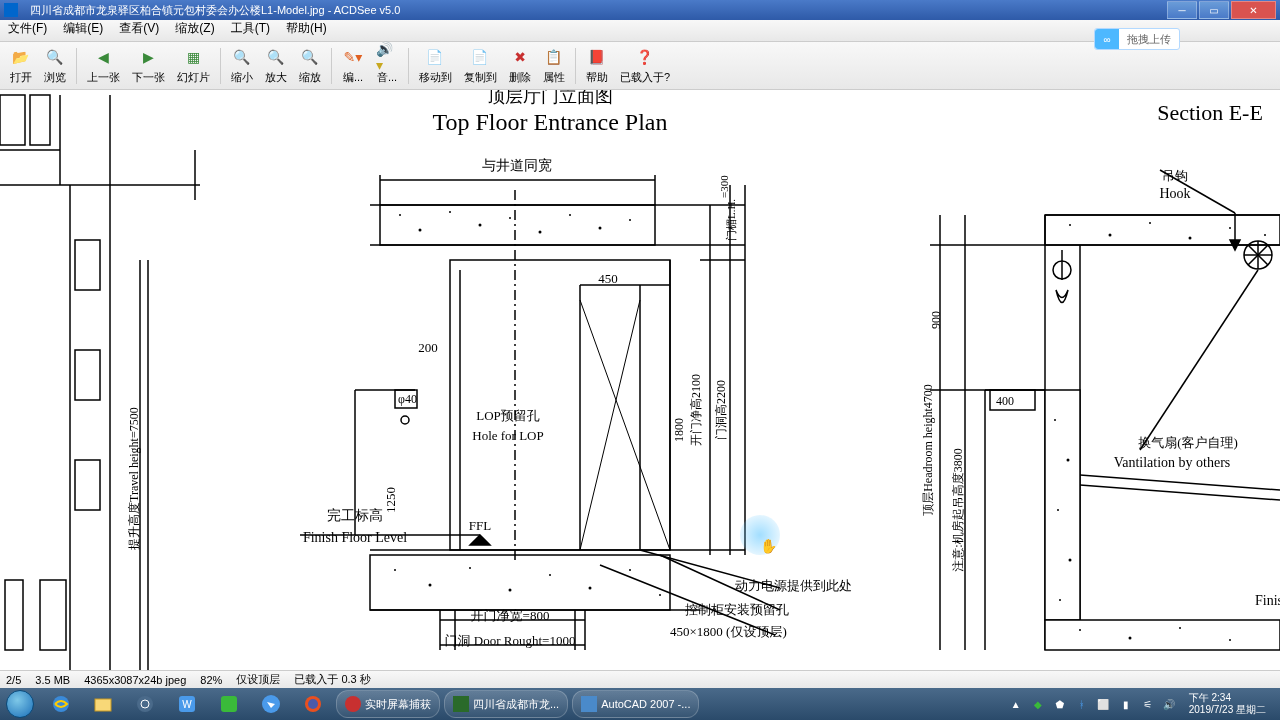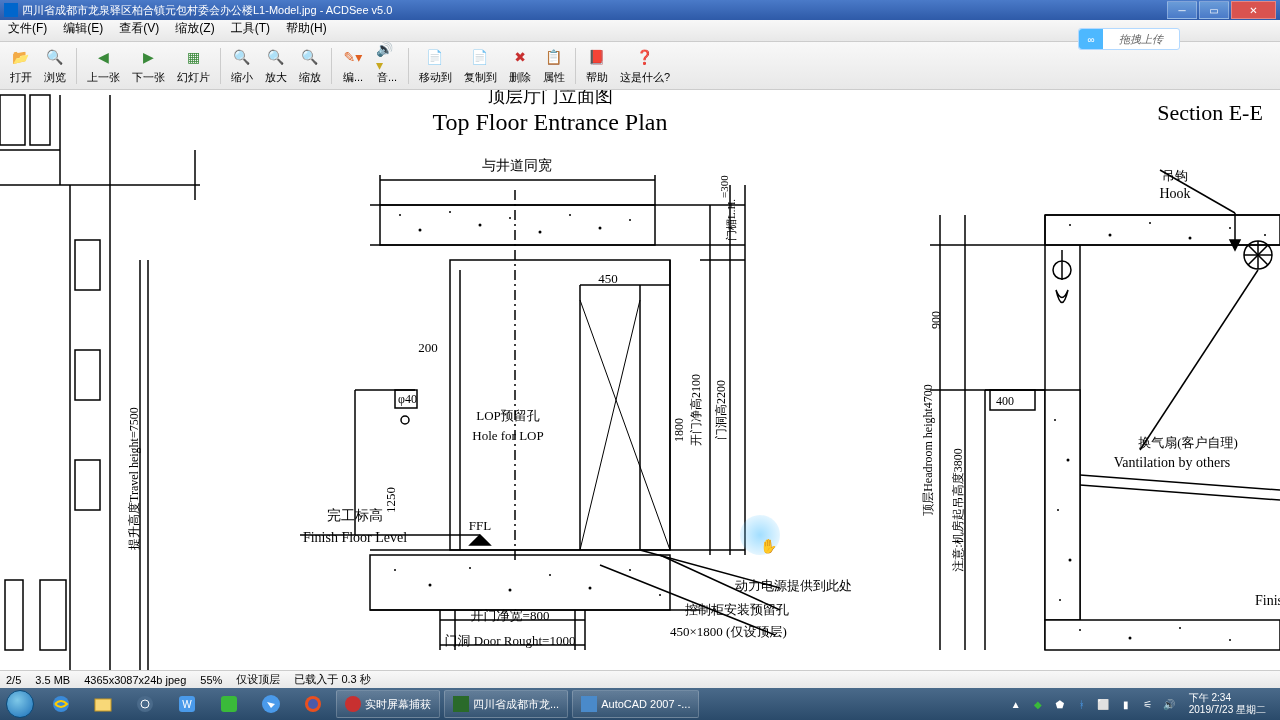--- a/index.html
+++ b/index.html
@@ -1,43 +1,43 @@
 <!DOCTYPE html>
 <html><head>
 <meta charset="utf-8">
 <style>
 *{margin:0;padding:0;box-sizing:border-box;font-family:"Microsoft YaHei",Arial,sans-serif;}
 body{width:1280px;height:720px;overflow:hidden;background:#fff;position:relative;}
-.titlebar{height:20px;background:linear-gradient(#4a7ac8,#2e5aa8);display:flex;align-items:center;padding:0 4px;color:#fff;font-size:11px;}
+.titlebar{height:20px;background:linear-gradient(#4a7ac8,#2e5aa8);display:flex;align-items:center;padding:0 4px;color:#fff;font-size:11px;gap:8px;}
 .titlebar .icon{width:14px;height:14px;background:#0066cc;margin-right:4px;display:inline-block;}
 .titlebar .title{flex:1;}
 .winbtns{display:flex;}
 .winbtn{width:30px;height:18px;display:flex;align-items:center;justify-content:center;font-size:10px;color:#fff;border:1px solid rgba(255,255,255,0.3);margin-left:2px;}
 .winbtn.close{background:#d9534f;width:45px;}
 .winbtn.min,.winbtn.max{background:linear-gradient(#6a9cd8,#4a7ac8);}
 .menubar{height:22px;background:linear-gradient(#f8f8f8,#e8e8e8);display:flex;align-items:flex-start;padding:0 0;font-size:12px;border-bottom:1px solid #ccc;}
 .menuitem{padding:0 8px;cursor:default;}
 .upload-box{position:absolute;right:100px;top:28px;display:flex;align-items:center;background:#fff;border:1px solid #b3d9ff;border-radius:3px;height:22px;z-index:5;}
 .upload-icon{width:24px;height:20px;background:#4db8ff;display:flex;align-items:center;justify-content:center;color:#fff;font-size:10px;border-radius:3px 0 0 3px;}
-.upload-text{padding:0 16px;font-size:11px;color:#666;font-style:italic;}
+.upload-text{padding:0 8px;font-size:11px;color:#666;}
 .toolbar{height:48px;background:linear-gradient(#f8f8f8,#e8e8e8);display:flex;align-items:center;padding:0 4px;border-bottom:1px solid #ccc;}
 .tbtn{display:flex;flex-direction:column;align-items:center;padding:2px 6px;font-size:11px;cursor:default;}
 .tbtn .ticon{width:22px;height:22px;margin-bottom:2px;display:flex;align-items:center;justify-content:center;font-size:14px;}
 .sep{width:1px;height:36px;background:#ccc;margin:0 4px;}
 .canvas{position:relative;width:1280px;height:580px;background:#fff;overflow:hidden;}
 .canvas svg{position:absolute;top:0;left:0;}
 .dtext{font-family:"SimSun",serif;fill:#000;}
 .statusbar{position:absolute;bottom:32px;left:0;right:0;height:18px;background:linear-gradient(#f8f8f8,#e8e8e8);border-top:1px solid #ccc;display:flex;align-items:center;font-size:11px;padding:0 6px;}
 .statusbar span{margin-right:14px;}
 .sicon{width:14px;height:14px;background:#0066cc;margin-right:4px;display:inline-block;vertical-align:middle;}
 .taskbar{position:absolute;bottom:0;left:0;right:0;height:32px;background:linear-gradient(#4a6a8a,#2a4a6a);display:flex;align-items:center;}
 .start{width:40px;height:32px;display:flex;align-items:center;justify-content:center;}
 .start-orb{width:28px;height:28px;border-radius:50%;background:radial-gradient(circle at 40% 35%,#7ec8e8,#1a6eb8);border:1px solid #0a4a7a;}
 .tbicon{width:40px;height:28px;margin:0 1px;display:flex;align-items:center;justify-content:center;border-radius:2px;}
-.tbapp{height:28px;padding:0 8px;margin:0 2px;display:flex;align-items:center;background:linear-gradient(rgba(255,255,255,0.15),rgba(255,255,255,0.05));border:1px solid rgba(255,255,255,0.2);border-radius:2px;font-size:11px;color:#fff;max-width:140px;}
+.tbapp{height:28px;padding:0 8px;margin:0 2px;display:flex;align-items:center;background:linear-gradient(rgba(255,255,255,0.15),rgba(255,255,255,0.05));border:1px solid rgba(255,255,255,0.2);border-radius:12px;font-size:11px;color:#fff;max-width:140px;}
 .tbapp .aicon{width:16px;height:16px;margin-right:4px;flex-shrink:0;}
 .tray{margin-left:auto;display:flex;align-items:center;height:32px;padding:0 6px;}
 .tray-icon{width:16px;height:16px;margin:0 3px;display:flex;align-items:center;justify-content:center;color:#fff;font-size:10px;}
 .clock{color:#fff;font-size:10px;text-align:left;padding:0 8px;line-height:1.2;}
 .cursor-glow{position:absolute;width:40px;height:40px;border-radius:50%;background:radial-gradient(circle,rgba(100,200,255,0.6),rgba(100,200,255,0));left:740px;top:425px;pointer-events:none;z-index:20;}
 .hand-cursor{position:absolute;left:760px;top:448px;font-size:14px;z-index:21;pointer-events:none;}
 </style>
 </head>
 <body>
 
@@ -126,21 +126,21 @@
       <div class="ticon">📋</div>
       <span>属性</span>
     </div>
   <div class="sep"></div>
   <div class="tbtn">
       <div class="ticon" style="color:#c83080">📕</div>
       <span>帮助</span>
     </div>
   <div class="tbtn">
       <div class="ticon">❓</div>
-      <span>这是什么?</span>
+      <span>已载入于?</span>
     </div>
 </div>
 
 <div class="canvas">
 <svg width="1280" height="580">
 
   <text x="550" y="12" class="dtext" font-size="18" text-anchor="middle">顶层厅门立面图</text>
   <text x="550" y="40" class="dtext" font-size="24" font-family="serif" text-anchor="middle">Top Floor Entrance Plan</text>
   <text x="1210" y="30" class="dtext" font-size="22" font-family="serif" text-anchor="middle">Section E-E</text>
 
@@ -314,21 +314,21 @@
   <text x="1255" y="515" class="dtext" font-size="14" font-family="serif">Finish</text>
 </svg>
 <div class="cursor-glow"></div>
 <div class="hand-cursor">✋</div>
 </div>
 
 <div class="statusbar">
   <span>2/5</span>
   <span>3.5 MB</span>
   <span>4365x3087x24b jpeg</span>
-  <span>55%</span>
+  <span>82%</span>
   <span>仅设顶层</span>
   <span>已载入于 0.3 秒</span>
 </div>
 
 <div class="taskbar">
   <div class="start">
       <div class="start-orb"></div>
     </div>
   <div class="tbicon">
       <svg width="20" height="20">

